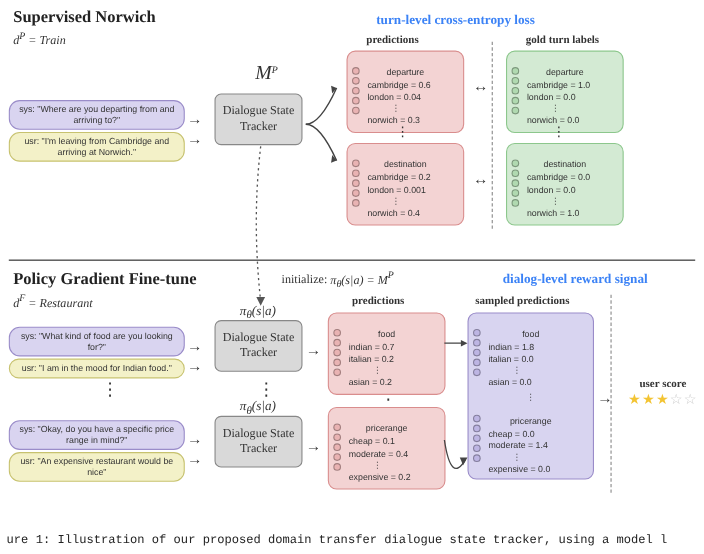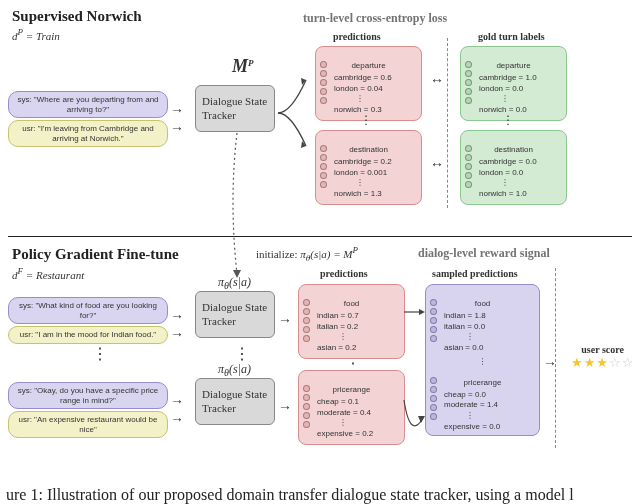--- a/index.html
+++ b/index.html
@@ -21,21 +21,22 @@
   .subtitle {
     font-family: Georgia, serif;
     font-style: italic;
     font-size: 11px;
     color: #333;
   }
   .header-label {
     font-family: Georgia, serif;
     font-size: 12px;
     font-weight: bold;
-    color: #737373;
+    color: #3b82f6;
+    margin-left: 39px;
   }
   .small-header {
     font-family: Georgia, serif;
     font-size: 10px;
     font-weight: bold;
     color: #333;
     text-align: center;
   }
   .math {
     font-family: Georgia, "Times New Roman", serif;
@@ -54,20 +55,21 @@
     line-height: 1.2;
   }
   .utt-sys { background: #d9d4f0; border-color: #9a8cc9; }
   .utt-usr { background: #f3f1c8; border-color: #c7c26f; }
   .tracker {
     background: #d9d9d9;
     border: 1px solid #888;
     border-radius: 6px;
     padding: 8px 6px;
     width: 80px;
+    text-align: center;
     font-family: Georgia, serif;
     font-size: 11px;
     line-height: 1.3;
   }
   .slot-box {
     border-radius: 8px;
     border: 1px solid;
     padding: 4px 6px 4px 18px;
     position: relative;
     font-size: 8px;
@@ -108,22 +110,22 @@
     border-left: 1.5px dashed #888;
     position: absolute;
   }
   .divider {
     position: absolute;
     left: 8px; right: 8px;
     top: 236px;
     border-top: 1.5px solid #222;
   }
   .caption {
-    font-family: Liberation Serif, serif;
-    font-size: 16px;
+    font-family: Liberation Mono, monospace;
+    font-size: 11px;
     color: #222;
   }
   .star { font-size: 13px; letter-spacing: 1px; }
   .star-filled { color: #f3c433; }
   .star-empty { color: #ccc; }
 </style>
 </head>
 <body>
 
 <div style="position:absolute; left:12px; top:8px;">
@@ -131,21 +133,21 @@
 </div>
 <div style="position:absolute; left:12px; top:27px;" class="subtitle">
   <span>d</span><span class="sup">P</span>
   <span>= Train</span>
 </div>
 
 <div style="position:absolute; left:303px; top:11px;" class="header-label">turn-level cross-entropy loss</div>
 <div style="position:absolute; left:333px; top:31px;" class="small-header">predictions</div>
 <div style="position:absolute; left:478px; top:31px;text-align:center;" class="small-header">gold turn labels</div>
 
-<div style="position:absolute; left:232px; top:56px;font-weight:bold;" class="math">
+<div style="position:absolute; left:232px; top:56px;" class="math">
   <span style="font-size:18px;">M</span><span class="sup">P</span>
 </div>
 
 <div style="position:absolute; left:8px; top:89px;">
   <div class="utt utt-sys">sys: "Where are you departing from and arriving to?"</div>
   <div class="utt utt-usr">usr: "I'm leaving from Cambridge and arriving at Norwich."</div>
 </div>
 <div style="position:absolute; left:170px; top:100px;" class="arrow">→</div>
 <div style="position:absolute; left:170px; top:118px;" class="arrow">→</div>
 
@@ -198,21 +200,21 @@
       <div class="dot"></div>
       <div class="dot"></div>
       <div class="dot"></div>
       <div class="dot"></div>
       <div class="dot"></div>
     </div>
   <div class="slot-title">destination</div>
   <div>cambridge = 0.2</div>
   <div>london   = 0.001</div>
   <div style="margin-left:22px;">⋮</div>
-  <div>norwich  = 1.3</div>
+  <div>norwich  = 0.4</div>
 </div>
 
 <div class="slot-box green-box" style="position:absolute; left:460px; top:130px;">
   <div class="dots-col">
       <div class="dot"></div>
       <div class="dot"></div>
       <div class="dot"></div>
       <div class="dot"></div>
       <div class="dot"></div>
     </div>

